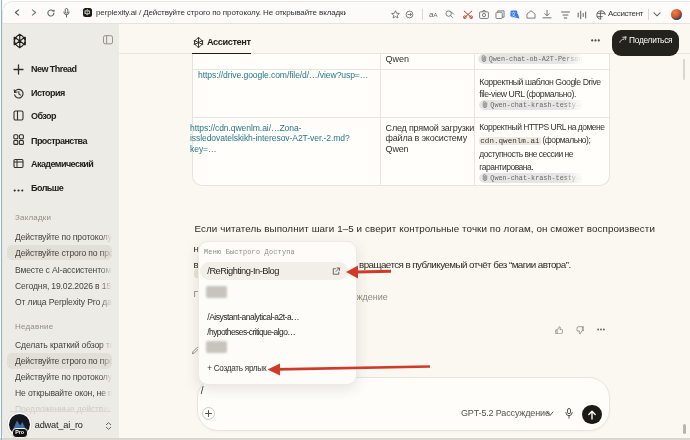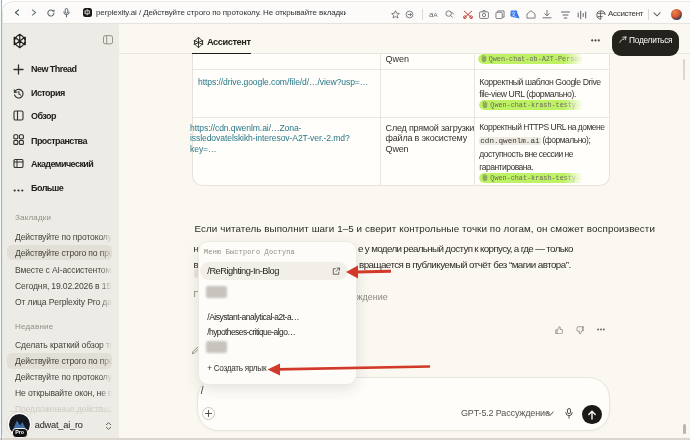--- a/index.html
+++ b/index.html
@@ -12,21 +12,21 @@
 #chrome{left:3px;top:1.5px;width:687px;height:21px;background:#fcfbf9;border-bottom:1px solid #e6e3dc;}
 #sidebar{left:3px;top:23.5px;width:115.5px;height:414px;background:#edebe5;}
 #main{left:118.5px;top:23.5px;width:571.5px;height:414px;background:#faf8f1;}
 .nav{position:absolute;left:31px;font-size:9px;font-weight:bold;color:#21201b;letter-spacing:-0.55px;}
 .navic{position:absolute;left:13px;width:11px;height:11px;color:#30302a;}
 .slabel{position:absolute;left:15px;font-size:8px;letter-spacing:0.2px;color:#918f86;}
 .sitem{position:absolute;left:15px;width:97px;font-size:8.6px;letter-spacing:-0.15px;color:#45443d;white-space:nowrap;overflow:hidden;-webkit-mask-image:linear-gradient(90deg,#000 88%,transparent 100%);}
 .hl{position:absolute;left:7px;width:105px;height:15.5px;border-radius:5px;background:#e2dfd7;}
 .tcell{position:absolute;font-size:9px;color:#35332d;line-height:10.6px;}
 .turl{position:absolute;font-size:8.6px;color:#2a7888;line-height:10.7px;letter-spacing:-0.1px;}
-.badge{position:absolute;height:10px;background:#bef264;border-radius:5px;font-family:"Liberation Mono",monospace;font-size:6.8px;color:#6b695f;line-height:10.2px;padding:0 4px 0 3px;white-space:nowrap;overflow:hidden;}
+.badge{position:absolute;height:10px;background:#e5e5e5;border-radius:5px;font-family:"Liberation Mono",monospace;font-size:6.8px;color:#6b695f;line-height:10.2px;padding:0 4px 0 3px;white-space:nowrap;overflow:hidden;}
 .badge span{display:inline-block;}
 .badge{-webkit-mask-image:linear-gradient(90deg,#000 80%,transparent 98%);}
 .mono{font-family:"Liberation Mono",monospace;}
 .para{position:absolute;font-size:9.8px;color:#2c2a25;white-space:nowrap;}
 .gray{color:#8b897f;}
 .blur{position:absolute;left:206px;width:21px;background:#c7c4bd;border-radius:2px;filter:blur(1.2px);}
 </style>
 </head>
 <body>
 <div class="abs" id="botstrip"></div>
@@ -204,36 +204,35 @@
 <div class="abs" style="left:380px;top:53.7px;width:1px;height:132px;background:#eae6de;"></div>
 <div class="abs" style="left:473.6px;top:53.7px;width:1px;height:132px;background:#eae6de;"></div>
 <div class="abs" style="left:193px;top:69.4px;width:416px;height:1px;background:#eae6de;"></div>
 <div class="abs" style="left:193px;top:117.3px;width:416px;height:1px;background:#eae6de;"></div>
 
 <div class="tcell" style="left:385.6px;top:53.8px;">Qwen</div>
 <div class="badge" style="left:477.7px;top:54.3px;width:100px;"><svg style="vertical-align:-1px;margin-right:2px;" width="6" height="7" viewBox="0 0 8 10">
           <path d="M6.5 2.5 V7 a2.5 2.5 0 0 1 -5 0 V2.5 a1.7 1.7 0 0 1 3.4 0 V7 a0.9 0.9 0 0 1 -1.8 0 V3" stroke="#6b695f" stroke-width="0.9" fill="none" stroke-linecap="round"></path>
         </svg><span>Qwen-chat-ob-A2T-Person</span></div>
 
-<div class="turl" style="left:198.1px;top:77px;width:176px;">https://drive.google.com/file/d/…/view?usp=…</div>
+<div class="turl" style="left:198.1px;top:70px;width:176px;">https://drive.google.com/file/d/…/view?usp=…</div>
 <div class="tcell" style="left:479.3px;top:75.6px;line-height:12.4px;font-size:8.7px;letter-spacing:-0.45px;">Корректный шаблон Google Drive<br>file-view URL (формально).</div>
 <div class="badge" style="left:479.3px;top:100.3px;width:99px;"><svg style="vertical-align:-1px;margin-right:2px;" width="6" height="7" viewBox="0 0 8 10">
           <path d="M6.5 2.5 V7 a2.5 2.5 0 0 1 -5 0 V2.5 a1.7 1.7 0 0 1 3.4 0 V7 a0.9 0.9 0 0 1 -1.8 0 V3" stroke="#6b695f" stroke-width="0.9" fill="none" stroke-linecap="round"></path>
         </svg><span>Qwen-chat-krash-testy-ob</span></div>
 
 <div class="turl" style="left:190px;top:122.5px;">https://cdn.qwenlm.ai/…Zona-<br>issledovatelskikh-interesov-A2T-ver.-2.md?<br>key=…</div>
 <div class="tcell" style="left:385.6px;top:122.5px;letter-spacing:-0.2px;">След прямой загрузки<br>файла в экосистему<br>Qwen</div>
 <div class="tcell" style="left:479.3px;top:121px;line-height:13px;font-size:8.5px;letter-spacing:-0.5px;">Корректный HTTPS URL на домене<br><span class="mono" style="background:#edeae2;border-radius:2px;font-size:7.6px;padding:0 1px;letter-spacing:0;">cdn.qwenlm.ai</span> (формально);<br>доступность вне сессии не<br>гарантирована.</div>
 <div class="badge" style="left:479.3px;top:172.5px;width:99px;"><svg style="vertical-align:-1px;margin-right:2px;" width="6" height="7" viewBox="0 0 8 10">
           <path d="M6.5 2.5 V7 a2.5 2.5 0 0 1 -5 0 V2.5 a1.7 1.7 0 0 1 3.4 0 V7 a0.9 0.9 0 0 1 -1.8 0 V3" stroke="#6b695f" stroke-width="0.9" fill="none" stroke-linecap="round"></path>
         </svg><span>Qwen-chat-krash-testy-ob</span></div>
 
 <div class="para" style="left:194.5px;top:223.3px;width:466px;letter-spacing:0.09px;">Если читатель выполнит шаги 1–5 и сверит контрольные точки по логам, он сможет воспроизвести</div>
 <div class="para" style="left:193.5px;top:243px;">н</div>
-<div class="para" style="left:358px;top:243px;letter-spacing:-0.65px;">е у модели реальный доступ к корпусу, а где — только</div>
 <div class="para" style="left:193.5px;top:259.3px;">в</div>
 <div class="para" style="left:359px;top:259.3px;letter-spacing:-0.55px;">вращается в публикуемый отчёт без “магии автора”.</div>
 <div class="abs" style="left:193.5px;top:269px;width:12px;height:8.5px;background:#e7e4dc;border-radius:3px;"></div>
 <div class="para gray" style="left:193.5px;top:288.5px;font-size:9px;">П</div>
 <div class="para gray" style="left:356.5px;top:292px;font-size:9px;">ждение</div>
 <svg class="abs" style="left:191px;top:346px;" width="9" height="9" viewBox="0 0 10 10">
         <path d="M7 1.5 L8.5 3 L3.5 8 L1.5 8.5 L2 6.5 Z" stroke="#77756c" stroke-width="0.9" fill="none" stroke-linejoin="round"></path>
       </svg>
 
 <svg class="abs" style="left:554.5px;top:325.5px;" width="8.5" height="8.5" viewBox="0 0 12 12">

